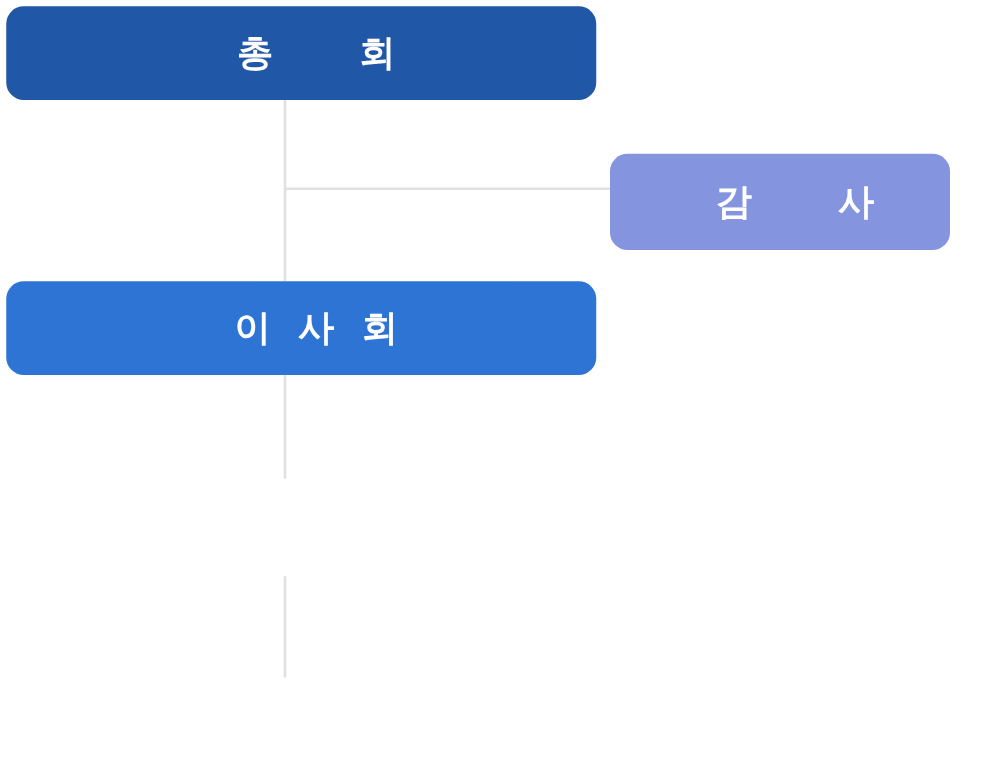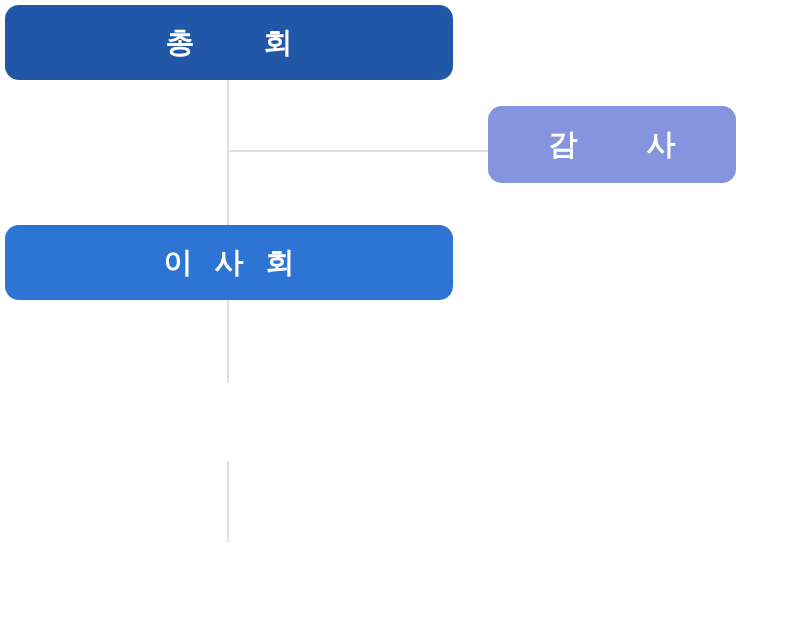--- a/index.html
+++ b/index.html
@@ -15,31 +15,32 @@
     background: #ffffff;
     overflow: hidden;
   }
   .node {
     position: absolute;
     border-radius: 14px;
     display: flex;
     align-items: center;
     justify-content: center;
     color: #ffffff;
+    padding-left: 24px;
   }
   .node .label {
     font-size: 29px;
     font-weight: bold;
     color: #ffffff;
     white-space: pre;
   }
   .spacing-wide .label { word-spacing: 2.1em; }
   .spacing-narrow .label { word-spacing: 0.48em; }
   .node-assembly { left: 5px;   top: 5px;   width: 448px; height: 75px; }
-  .node-auditor  { left: 488px; top: 106px; width: 248px; height: 77px; }
+  .node-auditor  { left: 488px; top: 123px; width: 248px; height: 77px; }
   .node-board    { left: 5px;   top: 225px; width: 448px; height: 75px; }
   .node-chairman { left: 5px;   top: 383px; width: 448px; height: 78px; }
   .node-office   { left: 5px;   top: 542px; width: 448px; height: 78px; }
   .sub-label {
     position: absolute;
     left: 296px;
     top: 50%;
     transform: translateY(calc(-50% + 8px));
     font-size: 16px;
     font-weight: bold;

